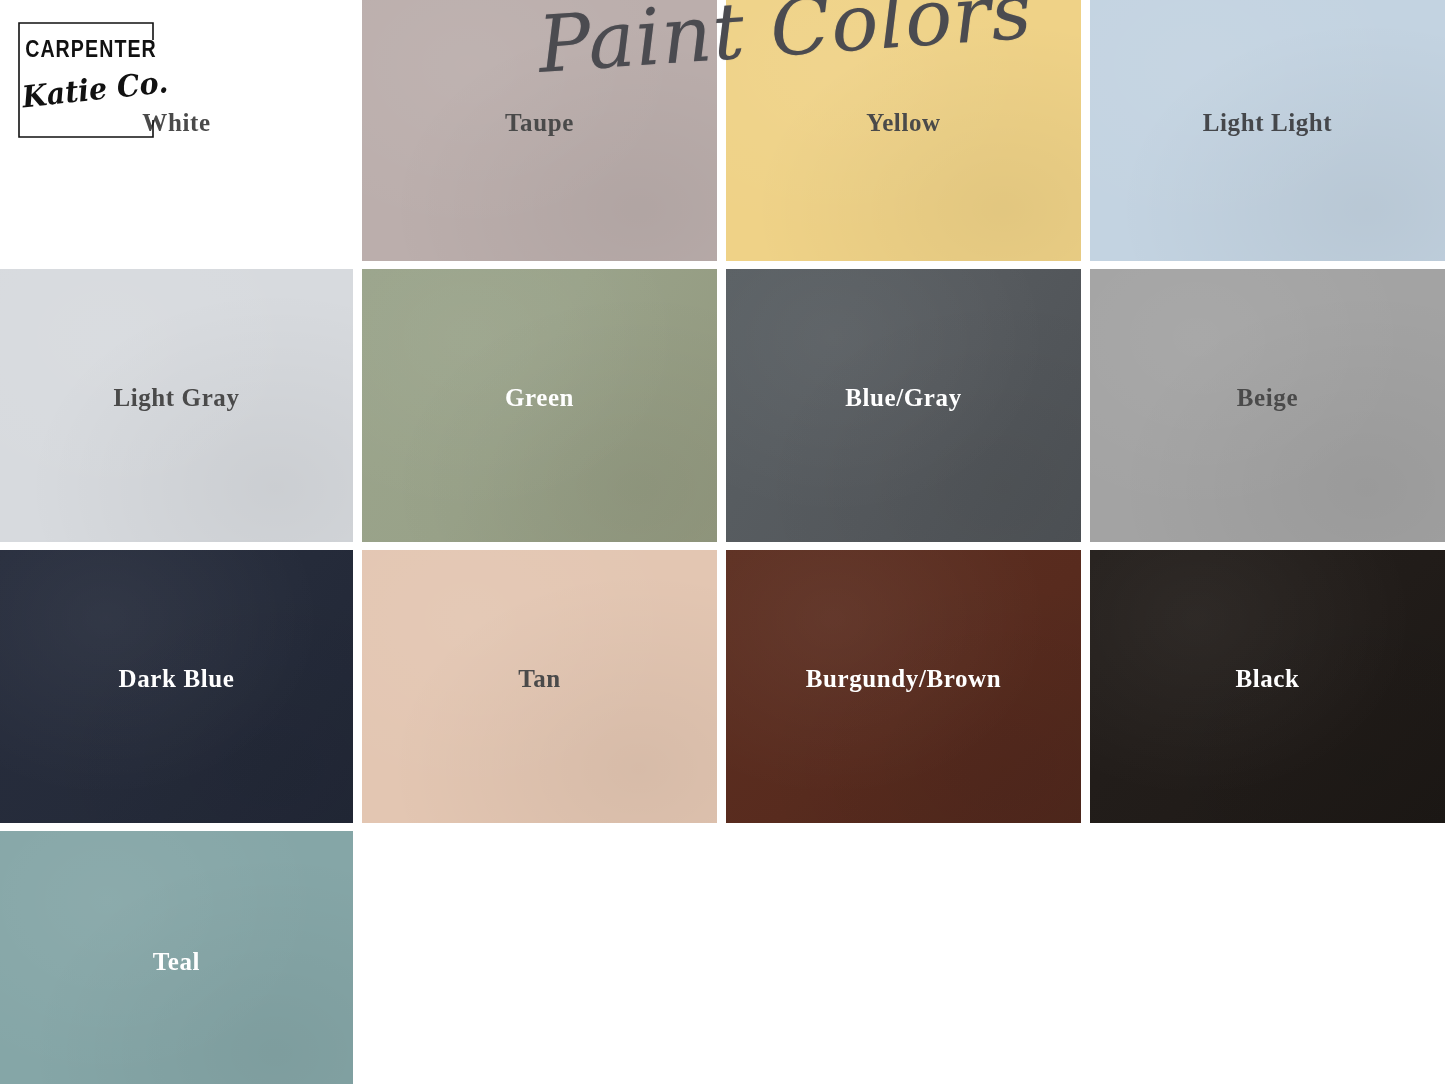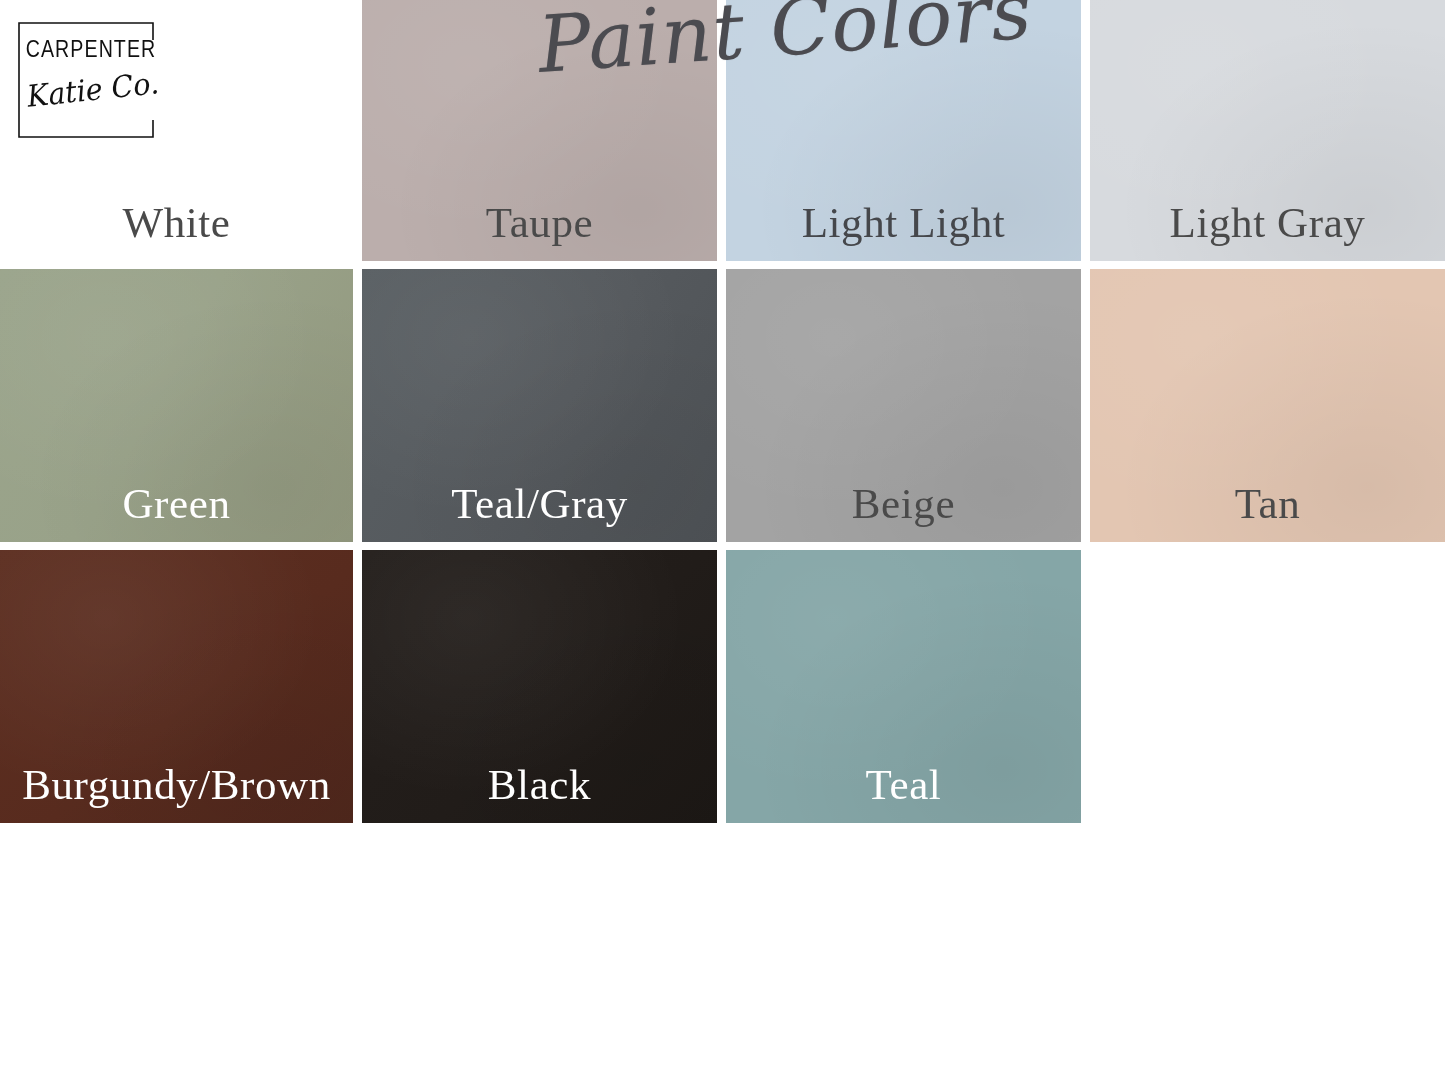--- a/index.html
+++ b/index.html
@@ -31,41 +31,42 @@
     grid-template-rows: 261px 273px 273px 277px;
     column-gap: 9px;
     row-gap: 8px;
     background: #ffffff;
   }
 
   .swatch {
     position: relative;
     overflow: hidden;
     display: flex;
-    align-items: flex-end;
+    align-items: center;
     justify-content: center;
+    font-weight: bold;
   }
 
   
   .swatch.textured::after {
     content: "";
     position: absolute;
     inset: 0;
     pointer-events: none;
     background:
       radial-gradient(ellipse at 30% 25%, rgba(255,255,255,0.055), rgba(255,255,255,0) 62%),
       radial-gradient(ellipse at 78% 80%, rgba(0,0,0,0.055), rgba(0,0,0,0) 64%);
     mix-blend-mode: normal;
   }
 
   .swatch-label {
     position: relative;
     z-index: 3;
     font-family: "Liberation Serif", serif;
-    font-size: 43px;
+    font-size: 25px;
     letter-spacing: 0.6px;
     line-height: 1;
     white-space: nowrap;
     padding-bottom: 17px;
     text-align: center;
   }
 
   .swatch.fit-label .swatch-label {
     font-size: 37px;
     letter-spacing: 0;
@@ -158,44 +159,50 @@
       </div>
       <div class="logo-wordmark">CARPENTER</div>
       <div class="logo-script">Katie Co.</div>
       <div class="swatch-label" style="color:#4a4a4a">White</div>
     </div>
 
     <div class="swatch textured" style="background:#bbaeac">
       <div class="swatch-label" style="color:#4a4a4a">Taupe</div>
     </div>
 
+    <div class="swatch textured" style="background:#efd287">
+      <div class="swatch-label" style="color:#4a4a4a">Yellow</div>
+    </div>
 
     <div class="swatch textured" style="background:#c3d3e1">
       <div class="swatch-label" style="color:#45474b">Light Light</div>
     </div>
 
     <div class="swatch textured" style="background:#d7dade">
       <div class="swatch-label" style="color:#4a4a4a">Light Gray</div>
     </div>
 
 
     <div class="swatch textured" style="background:linear-gradient(118deg,#9aa48b 0%,#99a289 45%,#93997f 100%)">
       <div class="swatch-label" style="color:#ffffff">Green</div>
     </div>
 
     <div class="swatch textured" style="background:linear-gradient(120deg,#595f63 0%,#55595d 55%,#4e5256 100%)">
-      <div class="swatch-label" style="color:#ffffff">Teal/Gray</div>
+      <div class="swatch-label" style="color:#ffffff">Blue/Gray</div>
     </div>
 
     <div class="swatch textured" style="background:#a3a3a3">
       <div class="swatch-label" style="color:#4a4a4a">Beige</div>
     </div>
 
 
 
+    <div class="swatch textured" style="background:linear-gradient(130deg,#272d3d 0%,#252b3a 55%,#212736 100%)">
+      <div class="swatch-label" style="color:#ffffff">Dark Blue</div>
+    </div>
 
     <div class="swatch textured" style="background:#e3c6b2">
       <div class="swatch-label" style="color:#4a4a4a">Tan</div>
     </div>
 
     <div class="swatch textured" style="background:linear-gradient(140deg,#5d2f21 0%,#582b1e 55%,#4f271c 100%)">
       <div class="swatch-label" style="color:#ffffff">Burgundy/Brown</div>
     </div>
 
     <div class="swatch textured" style="background:linear-gradient(135deg,#241f1c 0%,#211c19 55%,#1c1815 100%)">

